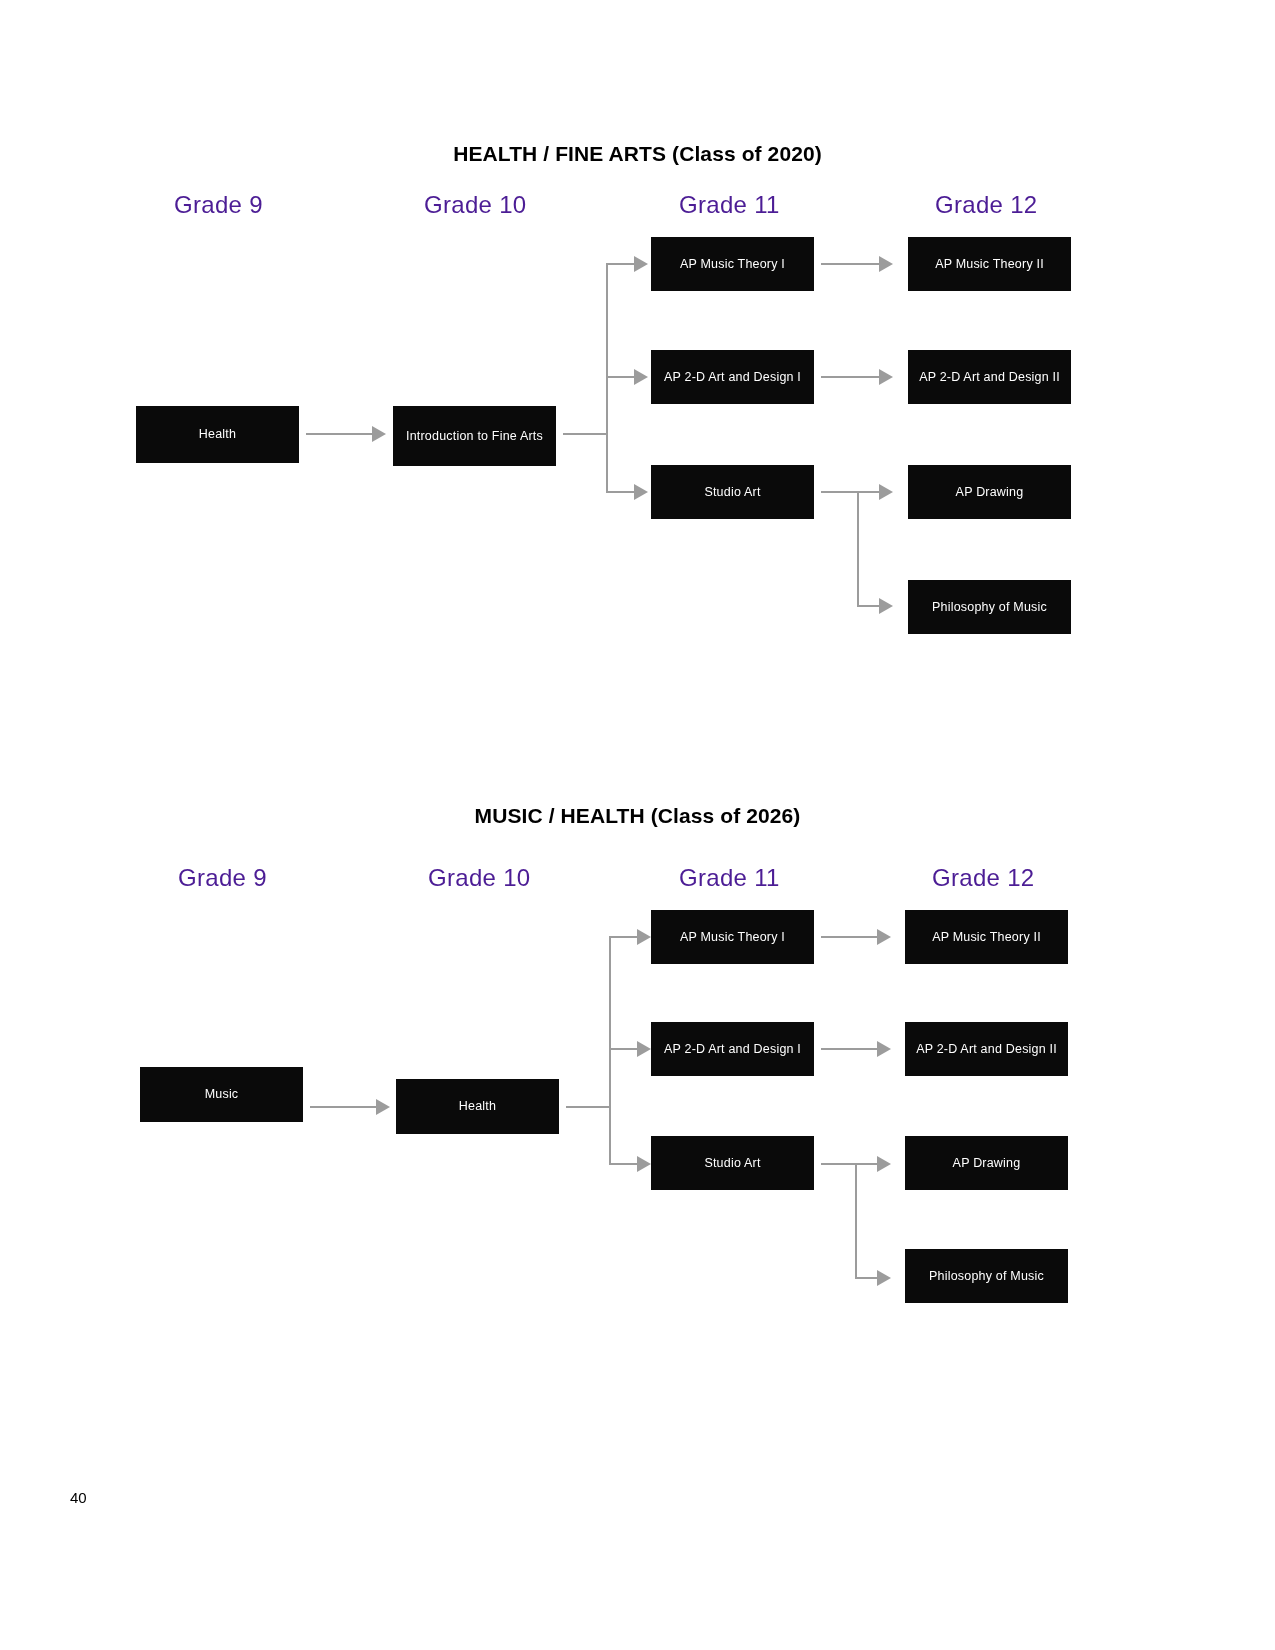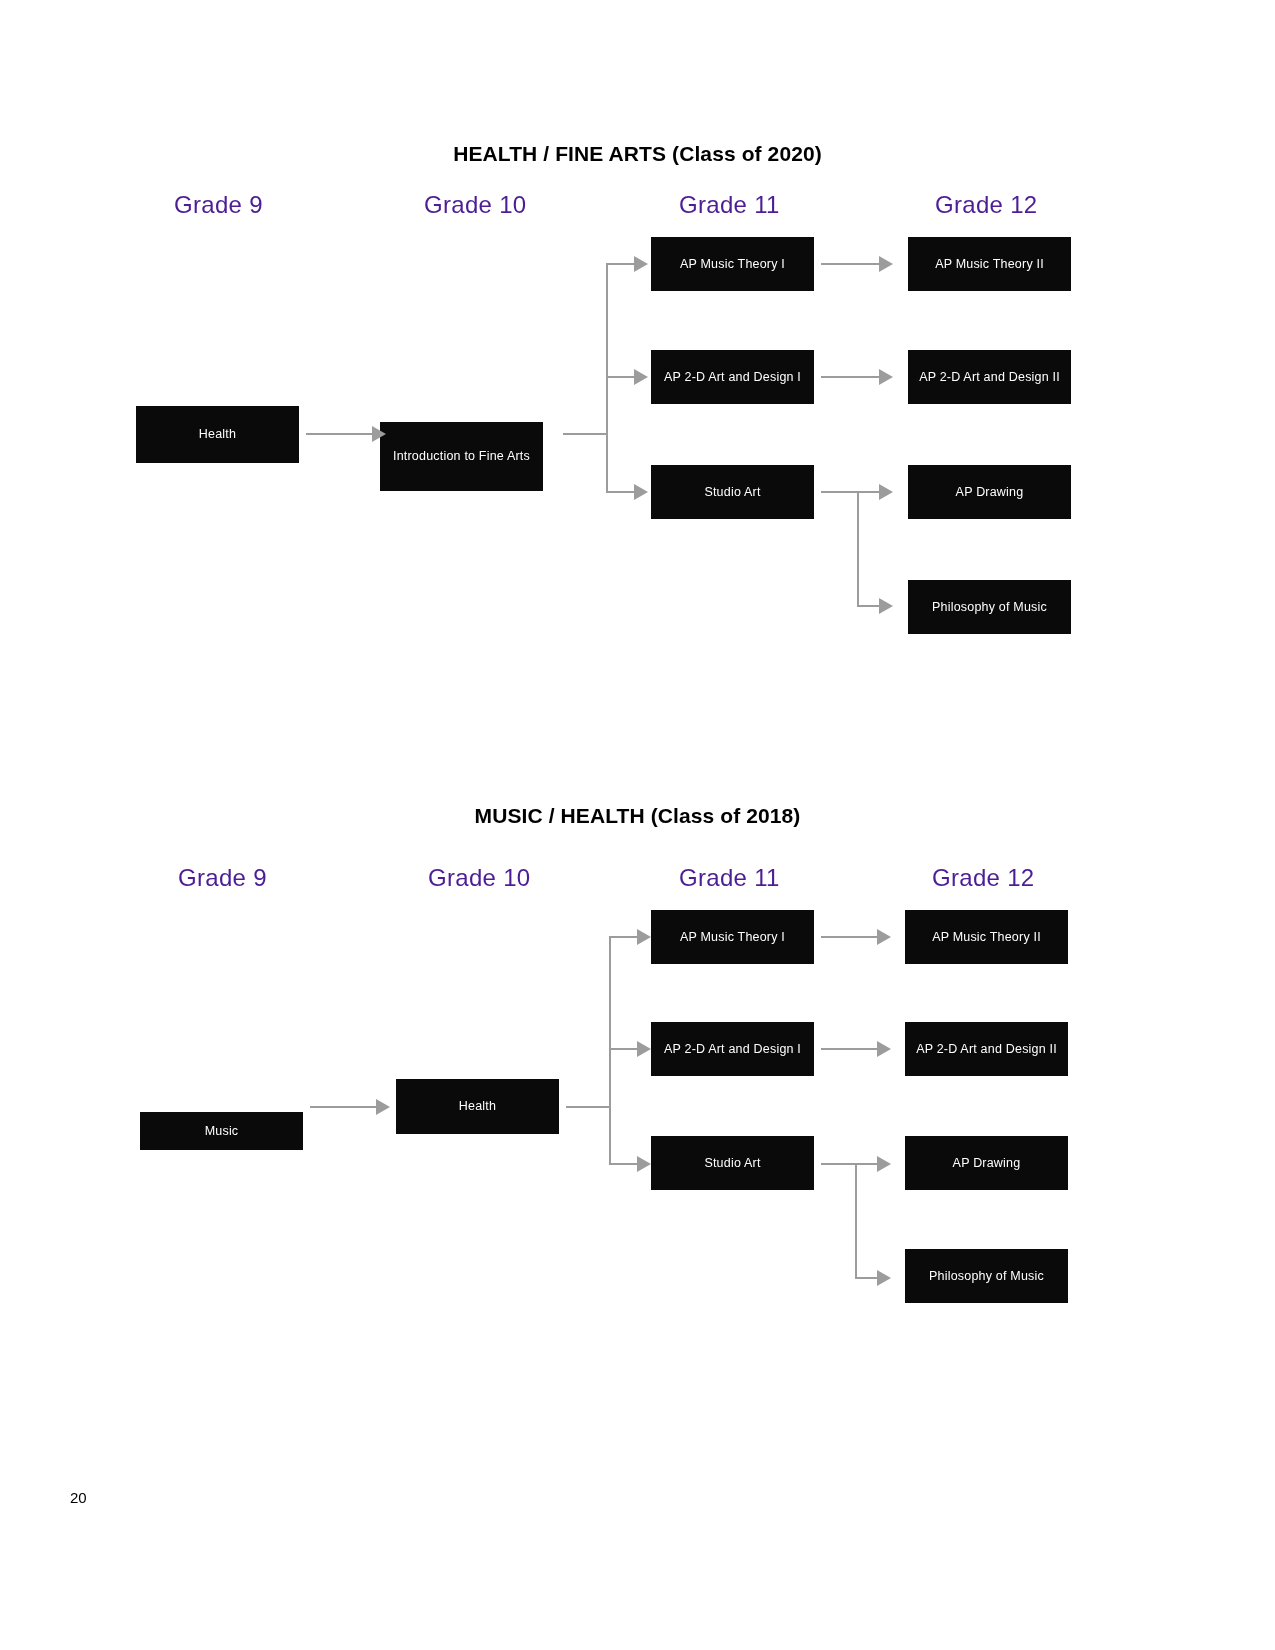--- a/index.html
+++ b/index.html
@@ -88,21 +88,21 @@
 
     <div class="chart-title" style="top:142px;">HEALTH / FINE ARTS (Class of 2020)</div>
 
     <div class="grade-label" style="left:174px; top:191px;">Grade 9</div>
     <div class="grade-label" style="left:424px; top:191px;">Grade 10</div>
     <div class="grade-label" style="left:679px; top:191px;">Grade 11</div>
     <div class="grade-label" style="left:935px; top:191px;">Grade 12</div>
 
     <div class="node" style="left:136px; top:406px; width:163px; height:57px;">Health</div>
 
-    <div class="node" style="left:380px; top:406px; width:163px; height:69px;margin-top:16px;">Introduction to Fine Arts</div>
+    <div class="node" style="left:393px; top:406px; width:163px; height:60px;">Introduction to Fine Arts</div>
 
     <div class="node" style="left:651px; top:237px; width:163px; height:54px;">AP Music Theory I</div>
 
     <div class="node" style="left:651px; top:350px; width:163px; height:54px;">AP 2-D Art and Design I</div>
 
     <div class="node" style="left:651px; top:465px; width:163px; height:54px;">Studio Art</div>
 
     <div class="node" style="left:908px; top:237px; width:163px; height:54px;">AP Music Theory II</div>
 
     <div class="node" style="left:908px; top:350px; width:163px; height:54px;">AP 2-D Art and Design II</div>
@@ -134,28 +134,28 @@
 
     <div class="conn h" style="left:821px; top:491px; width:62px;"></div>
     <div class="arrowhead" style="left:879px; top:484px;"></div>
     <div class="conn v" style="left:857px; top:491px; height:116px;"></div>
     <div class="conn h" style="left:857px; top:605px; width:26px;"></div>
     <div class="arrowhead" style="left:879px; top:598px;"></div>
   </div>
 
   <div>
 
-    <div class="chart-title" style="top:804px;">MUSIC / HEALTH (Class of 2018)</div>
+    <div class="chart-title" style="top:804px;">MUSIC / HEALTH (Class of 2026)</div>
 
     <div class="grade-label" style="left:178px; top:864px;">Grade 9</div>
     <div class="grade-label" style="left:428px; top:864px;">Grade 10</div>
     <div class="grade-label" style="left:679px; top:864px;">Grade 11</div>
     <div class="grade-label" style="left:932px; top:864px;">Grade 12</div>
 
-    <div class="node" style="left:140px; top:1112px; width:163px; height:38px;">Music</div>
+    <div class="node" style="left:140px; top:1067px; width:163px; height:55px;">Music</div>
 
     <div class="node" style="left:396px; top:1079px; width:163px; height:55px;">Health</div>
 
     <div class="node" style="left:651px; top:910px; width:163px; height:54px;">AP Music Theory I</div>
 
     <div class="node" style="left:651px; top:1022px; width:163px; height:54px;">AP 2-D Art and Design I</div>
 
     <div class="node" style="left:651px; top:1136px; width:163px; height:54px;">Studio Art</div>
 
     <div class="node" style="left:905px; top:910px; width:163px; height:54px;">AP Music Theory II</div>
@@ -187,15 +187,15 @@
     <div class="conn h" style="left:821px; top:1048px; width:60px;"></div>
     <div class="arrowhead" style="left:877px; top:1041px;"></div>
 
     <div class="conn h" style="left:821px; top:1163px; width:60px;"></div>
     <div class="arrowhead" style="left:877px; top:1156px;"></div>
     <div class="conn v" style="left:855px; top:1163px; height:116px;"></div>
     <div class="conn h" style="left:855px; top:1277px; width:26px;"></div>
     <div class="arrowhead" style="left:877px; top:1270px;"></div>
   </div>
 
-  <div class="page-number">20</div>
+  <div class="page-number">40</div>
 
 </div>
 
 </body></html>

